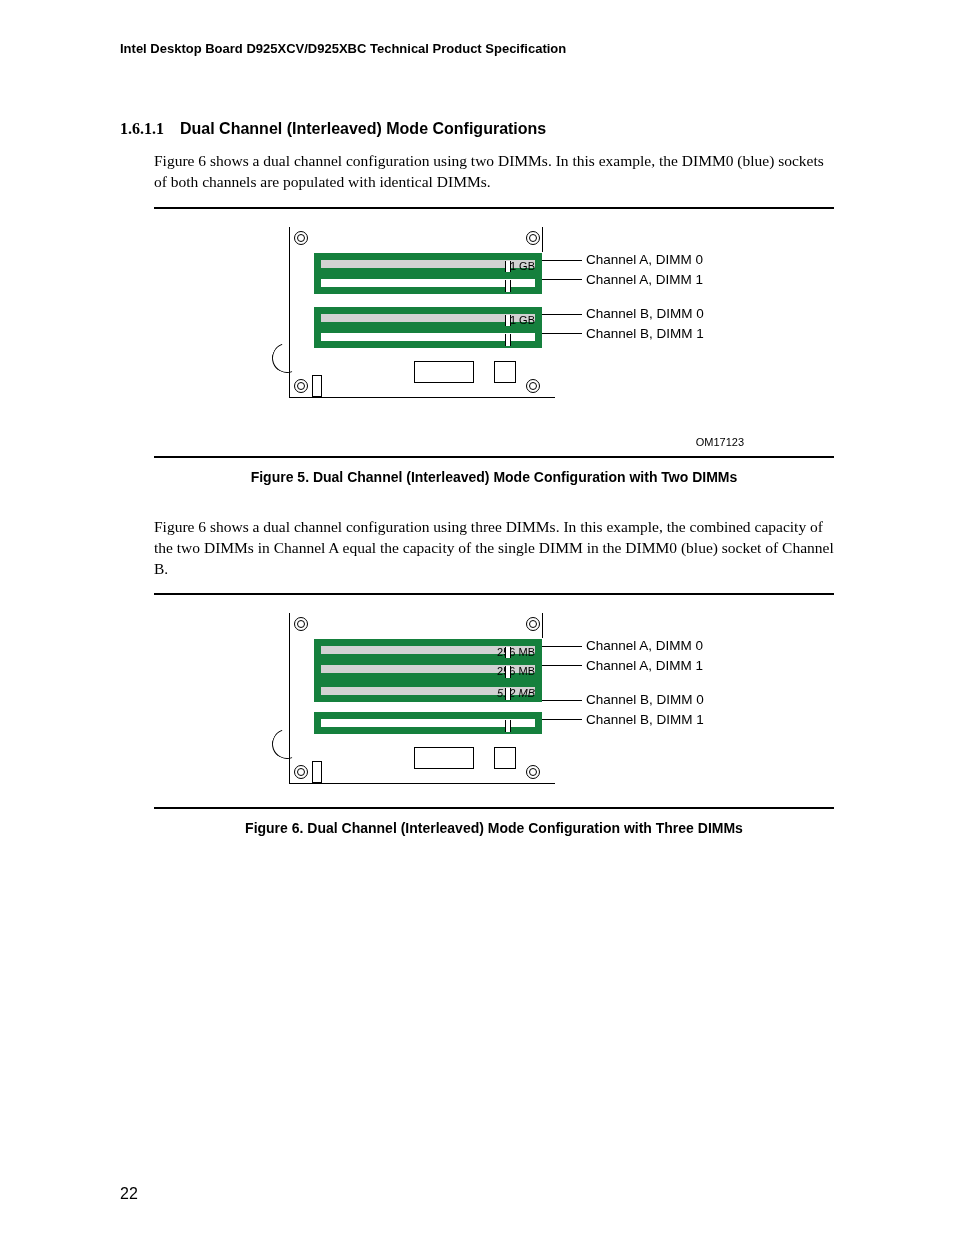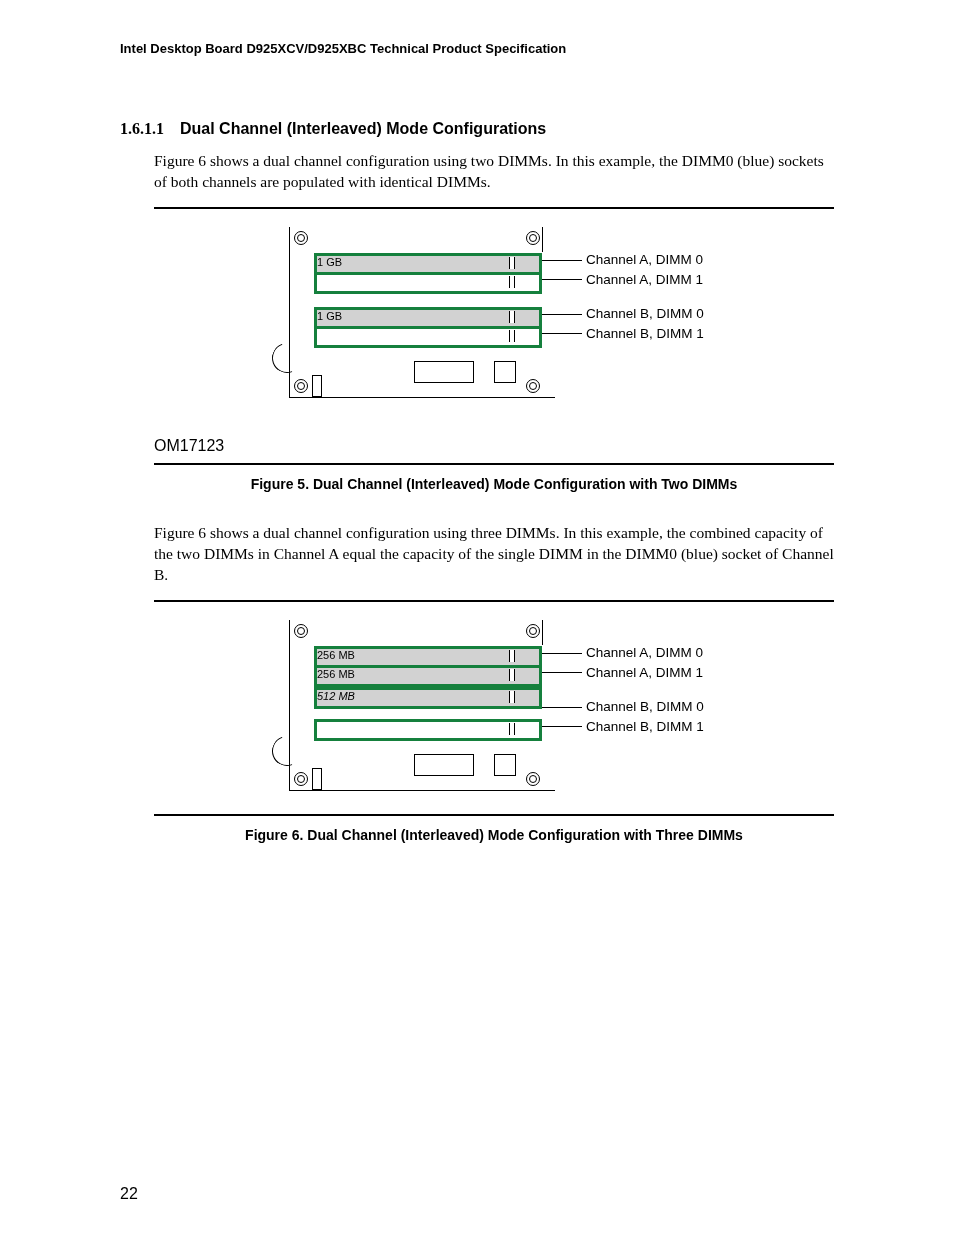--- a/index.html
+++ b/index.html
@@ -38,46 +38,46 @@
   }
   .fig-canvas {
     position: relative;
     height: 200px;
     margin: 0 auto;
     width: 600px;
   }
   .dimm {
     position: absolute;
     height: 22px;
-    border: 3px solid #15803d;
+    border: 7px solid #15803d;
     box-sizing: border-box;
     font-family: Arial, Helvetica, sans-serif;
     font-size: 11px;
-    text-align: left;
+    text-align: right;
     line-height: 13px;
   }
   .dimm.filled { background: #d2d2d2; }
   .notch {
     position:absolute; width:4px; height:12px; top:1px; border-left:1px solid #000; border-right:1px solid #000; background:#fff;
   }
   .vline { position:absolute; width:0; border-left:1.5px solid #000; }
   .hline { position:absolute; height:0; border-top:1.5px solid #000; }
   .screw {
     position:absolute; width:14px; height:14px; border:1.2px solid #000; border-radius:50%; box-sizing:border-box;
   }
   .screw::after { content:""; position:absolute; left:2px; top:2px; width:6px; height:6px; border:1px solid #000; border-radius:50%; }
   .label {
     position:absolute; font-family: Arial, Helvetica, sans-serif; font-size: 13.5px; white-space: nowrap;
   }
   .leader { position:absolute; height:0; border-top:1px solid #000; }
   .smallbox { position:absolute; border:1px solid #000; box-sizing:border-box; }
   .arc {
     position:absolute; width:28px; height:28px; border:1.2px solid #000; border-radius:50%; border-right-color:transparent; border-top-color:transparent; transform: rotate(25deg);
   }
-  .om { text-align:left; font-family: Arial, Helvetica, sans-serif; font-size:16px; padding: 18px 90px 2px 0; }
+  .om { text-align:right; font-family: Arial, Helvetica, sans-serif; font-size:11px; padding: 18px 90px 2px 0; }
   .caption {
     font-family: Arial, Helvetica, sans-serif;
     font-weight: bold;
     font-size: 14px;
     text-align: center;
     margin: 8px 0 30px 34px;
   }
   .pagenum {
     position: fixed;
     left: 120px;

